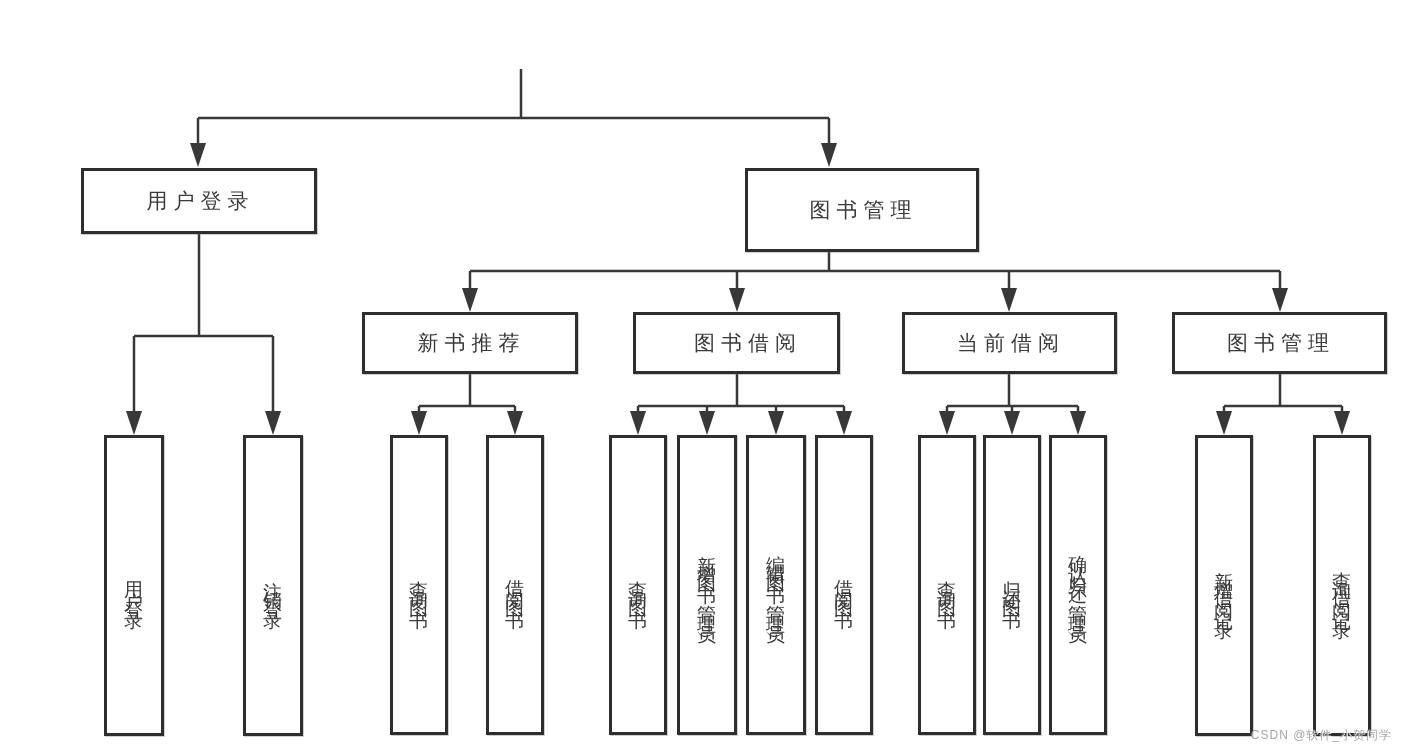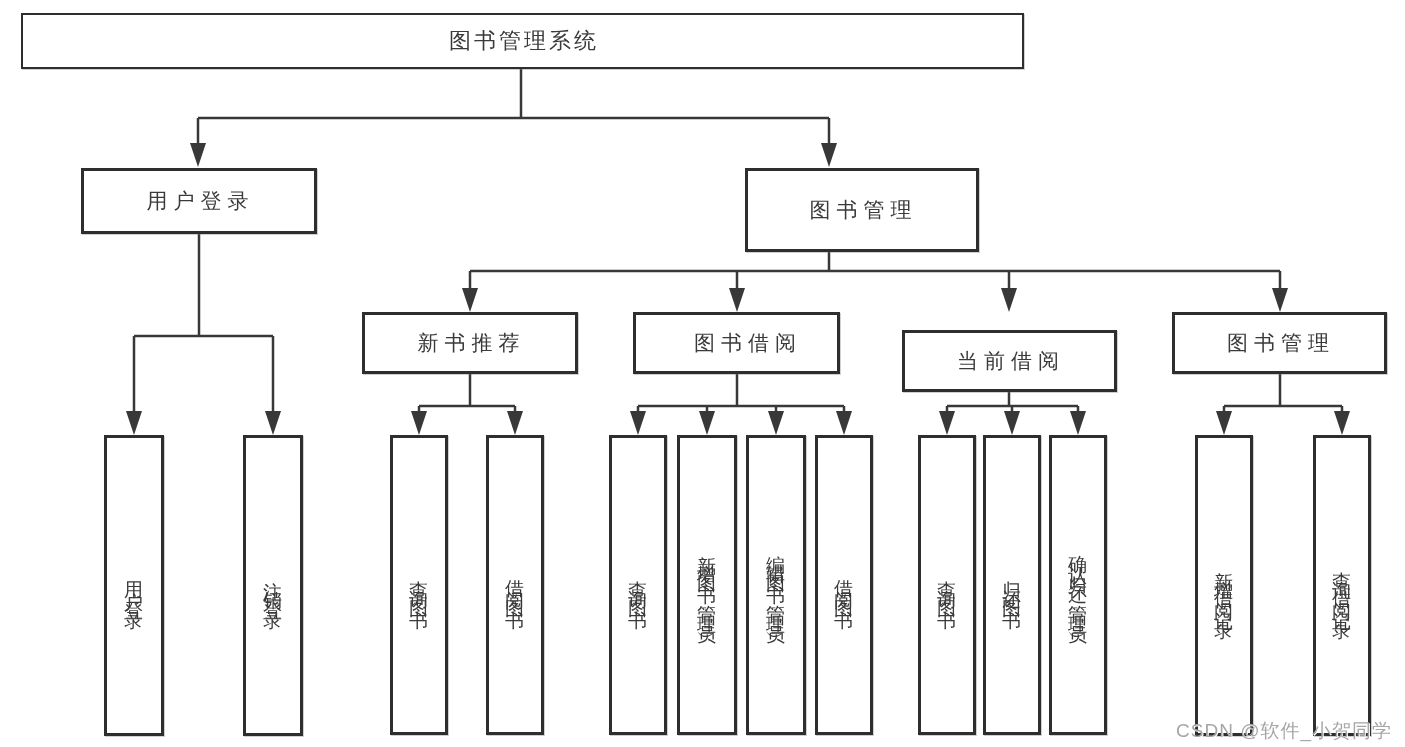--- a/index.html
+++ b/index.html
@@ -53,21 +53,21 @@
     writing-mode: vertical-rl;
     text-orientation: mixed;
     letter-spacing: 10px;
     line-height: 1;
     white-space: nowrap;
   }
   .watermark {
     position: absolute;
     right: 13px;
     bottom: 3px;
-    font-size: 19px;
+    font-size: 12px;
     color: #a6a6a6;
     letter-spacing: 1px;
     text-shadow: 1px 1px 0 rgba(255,255,255,0.95);
     z-index: 3;
     white-space: nowrap;
   }
 </style>
 </head>
 <body>
 
@@ -113,38 +113,35 @@
 
       <polygon points="939,411 955,411 947,435"></polygon>
       <polygon points="1004,411 1020,411 1012,435"></polygon>
       <polygon points="1070,411 1086,411 1078,435"></polygon>
 
       <polygon points="1216,411 1232,411 1224,435"></polygon>
       <polygon points="1334,411 1350,411 1342,435"></polygon>
     </g>
   </svg>
 
-  <div class="box root" style="left:21px; top:13px; width:1003px; height:56px;">
-    <span class="lbl">图书管理系统</span>
-  </div>
 
   <div class="box h" style="left:81px; top:168px; width:236px; height:66px;">
     <span class="lbl">用户登录</span>
   </div>
   <div class="box h" style="left:745px; top:168px; width:234px; height:84px;">
     <span class="lbl">图书管理</span>
   </div>
 
   <div class="box h" style="left:362px; top:312px; width:216px; height:62px;">
     <span class="lbl">新书推荐</span>
   </div>
   <div class="box h" style="left:633px; top:312px; width:207px; height:62px;padding-left:20px;">
     <span class="lbl">图书借阅</span>
   </div>
-  <div class="box h" style="left:902px; top:312px; width:215px; height:62px;margin-top:18px;">
+  <div class="box h" style="left:902px; top:312px; width:215px; height:62px;">
     <span class="lbl">当前借阅</span>
   </div>
   <div class="box h" style="left:1172px; top:312px; width:215px; height:62px;">
     <span class="lbl">图书管理</span>
   </div>
 
   <div class="box v" style="left:104px; top:435px; width:60px; height:301px;">
     <span class="vtext">用户登录</span>
   </div>
   <div class="box v" style="left:243px; top:435px; width:60px; height:301px;">

